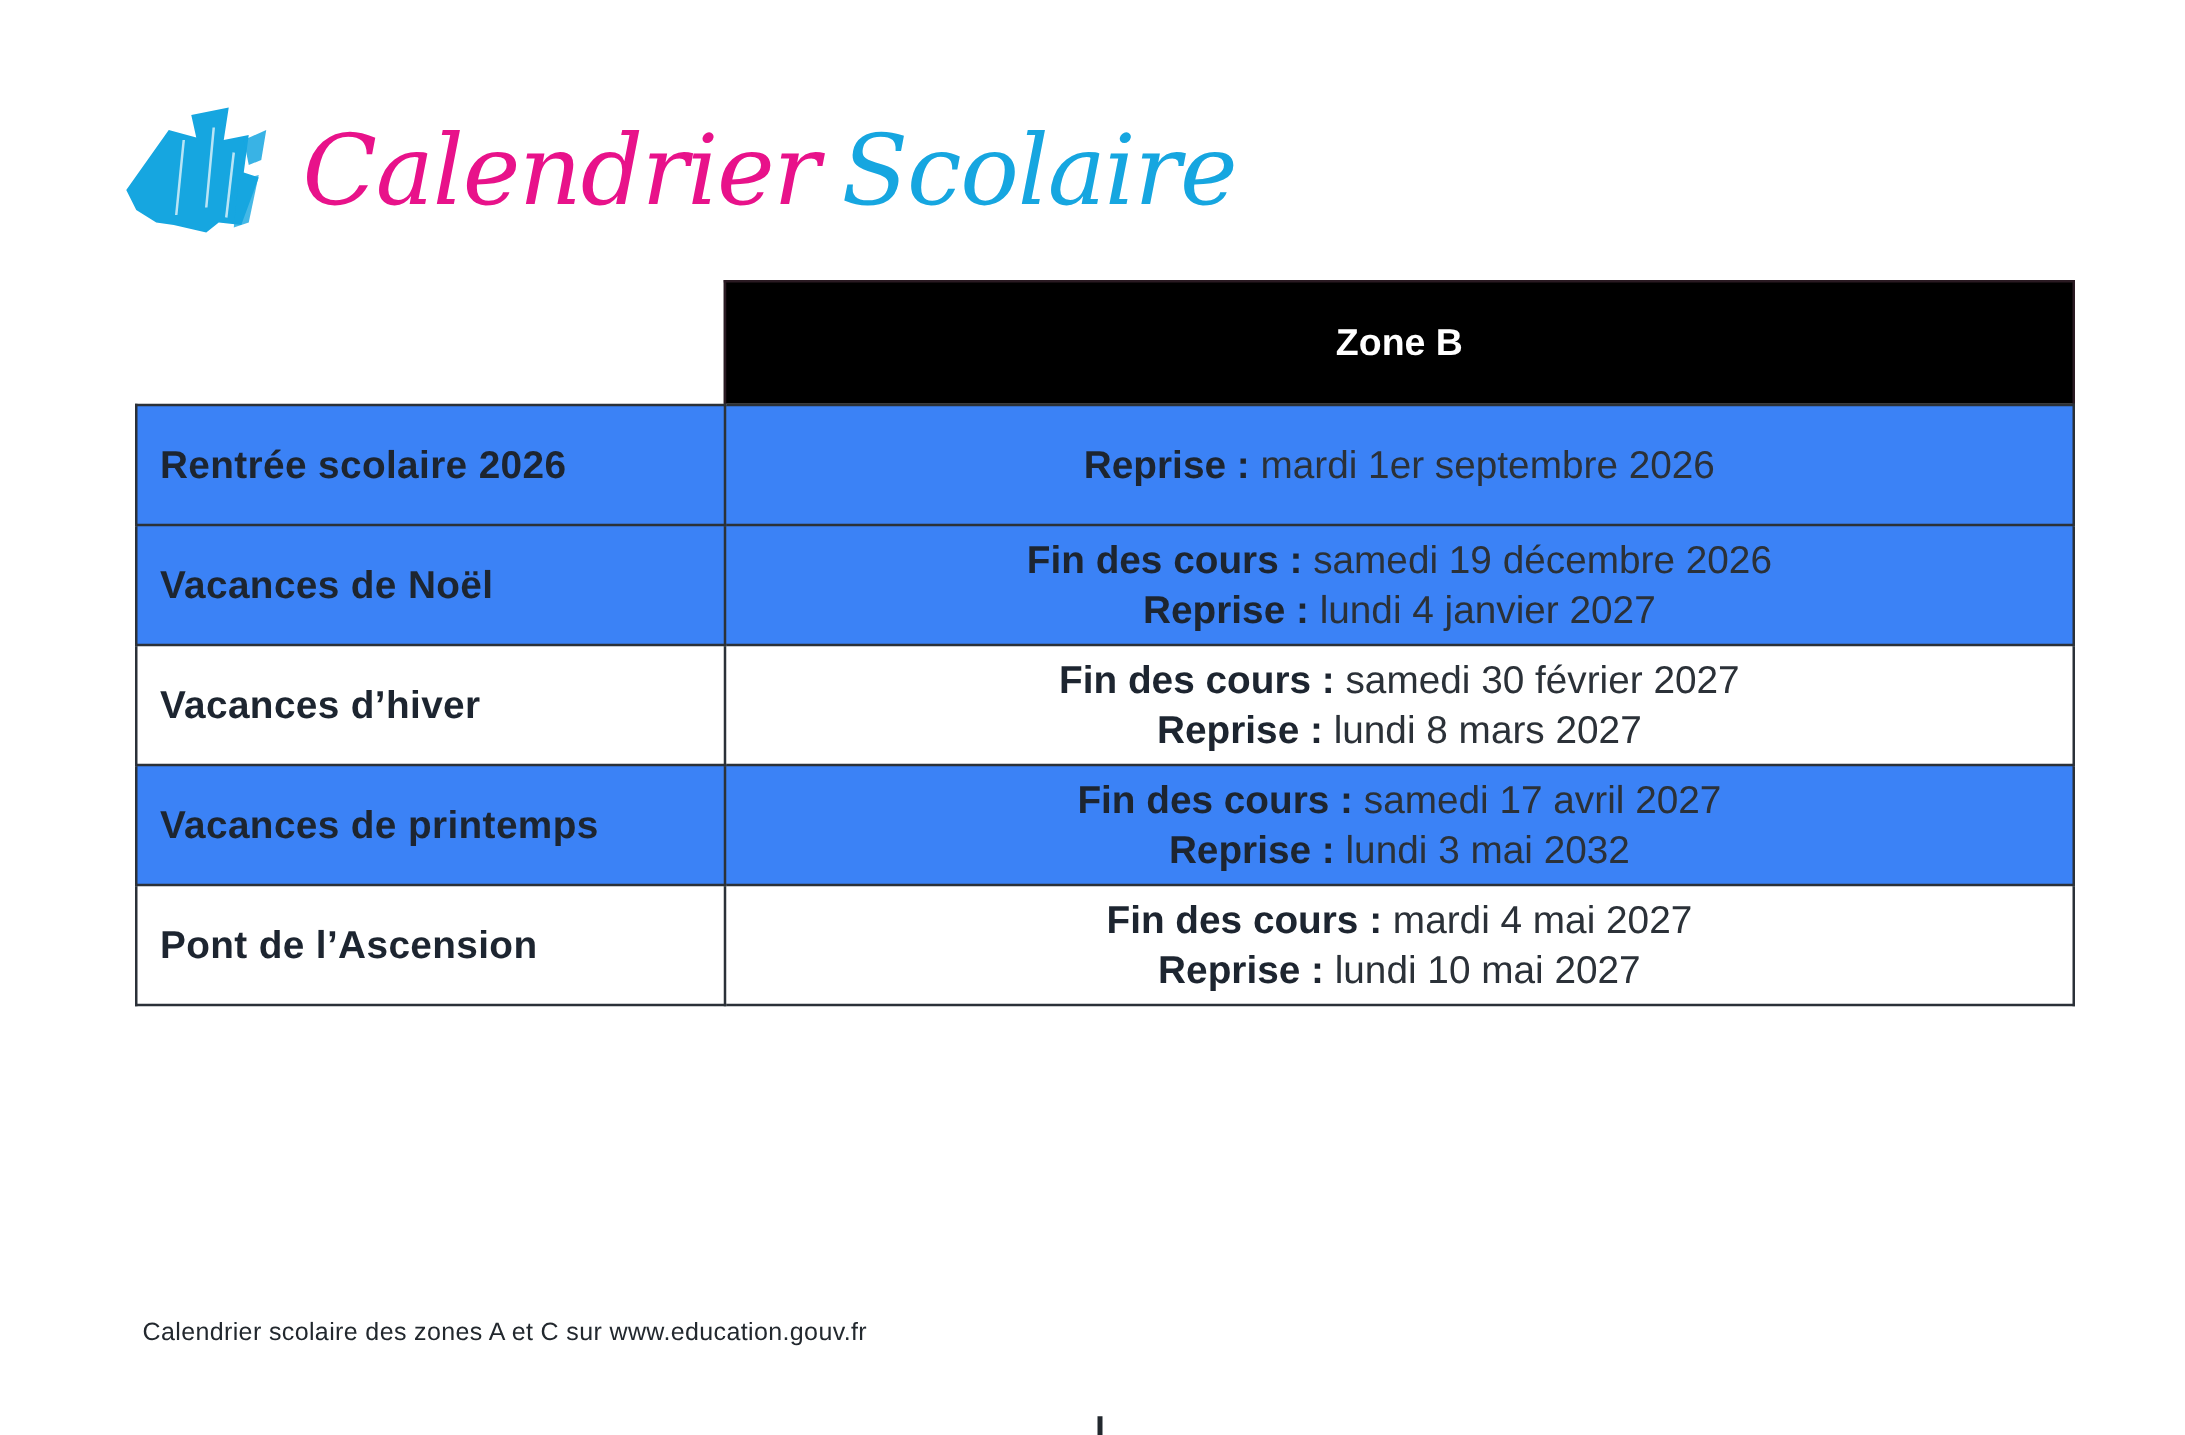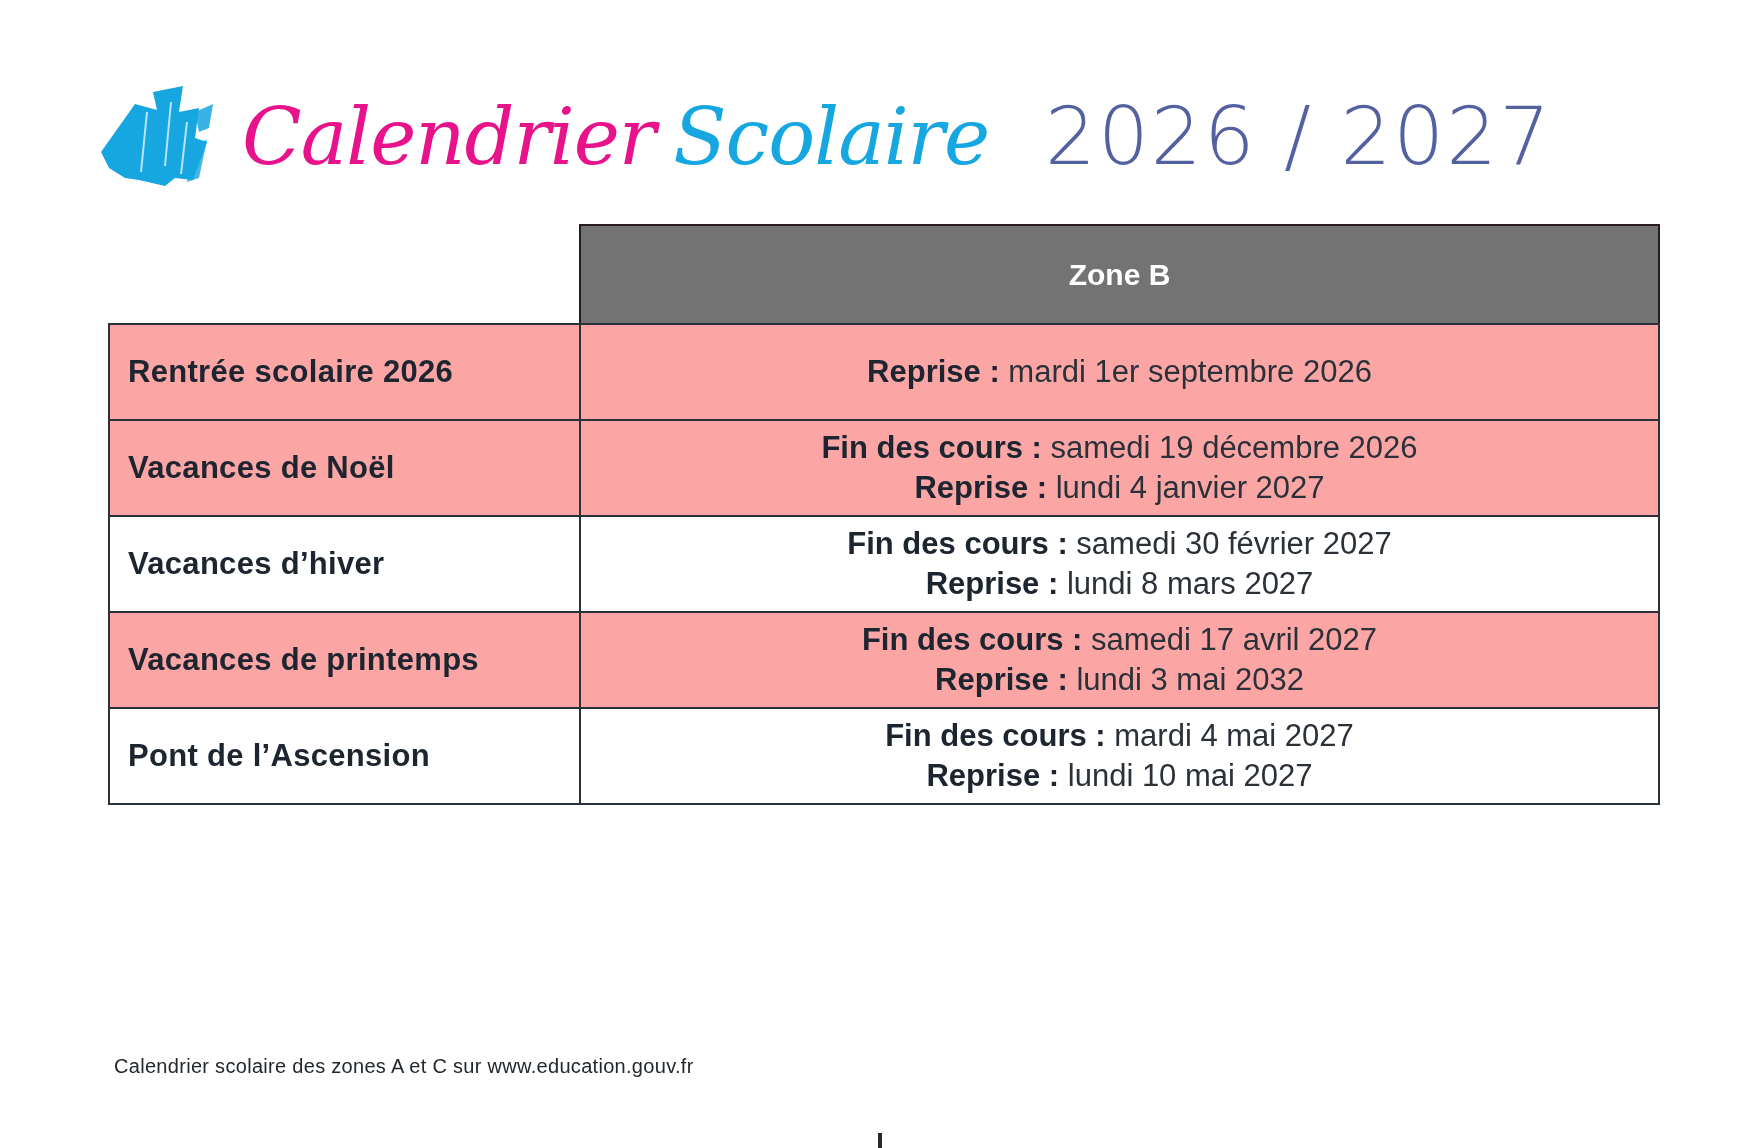--- a/index.html
+++ b/index.html
@@ -35,40 +35,40 @@
     line-height: 1;
   }
 
   .calendar {
     position: absolute; left: 108px; top: 224px;
     width: 1552px;
   }
   .zone-header {
     margin-left: 471px;
     height: 99px;
-    background: #737373;
+    background: #000000;
     border: 2px solid #2a1a22;
     border-bottom: none;
     display: flex; align-items: center; justify-content: center;
     color: #ffffff; font-weight: bold; font-size: 30px;
     box-sizing: border-box;
   }
   table.grid {
     border-collapse: collapse;
     width: 1552px;
     table-layout: fixed;
   }
   table.grid td {
     border: 2px solid #2b3138;
     height: 96px;
     padding: 0;
     font-size: 31px;
     box-sizing: border-box;
   }
-  table.grid tr.shaded td { background: #fca5a5; }
+  table.grid tr.shaded td { background: #3b82f6; }
   table.grid tr.plain td { background: #ffffff; }
   td.label-cell {
     width: 471px;
     padding-left: 18px !important;
     font-weight: bold;
     letter-spacing: 0.3px;
   }
   td.value-cell { text-align: center; line-height: 40px; }
   .val-line b { font-weight: bold; text-align: center; }
   .val-line span.v { font-weight: normal; color: #2b3138; }
@@ -94,21 +94,20 @@
       <path d="M96 62 L112 58 L104 96 L92 100 Z" opacity="0.8"></path>
     </g>
     <g stroke="#ffffff" stroke-width="2" fill="none" opacity="0.7">
       <path d="M52 30 L46 90"></path>
       <path d="M76 20 L70 84"></path>
       <path d="M92 40 L86 92"></path>
     </g>
   </svg>
   <span class="title-word title-1">Calendrier</span>
   <span class="title-word title-2">Scolaire</span>
-  <span class="title-year">2026 / 2027</span>
 </div>
 
 <div class="calendar">
   <div class="zone-header">
     <span>Zone B</span>
   </div>
   <table class="grid">
     <tbody id="grid-body">
         <tr class="shaded">
           <td class="label-cell">Rentrée scolaire 2026</td>

